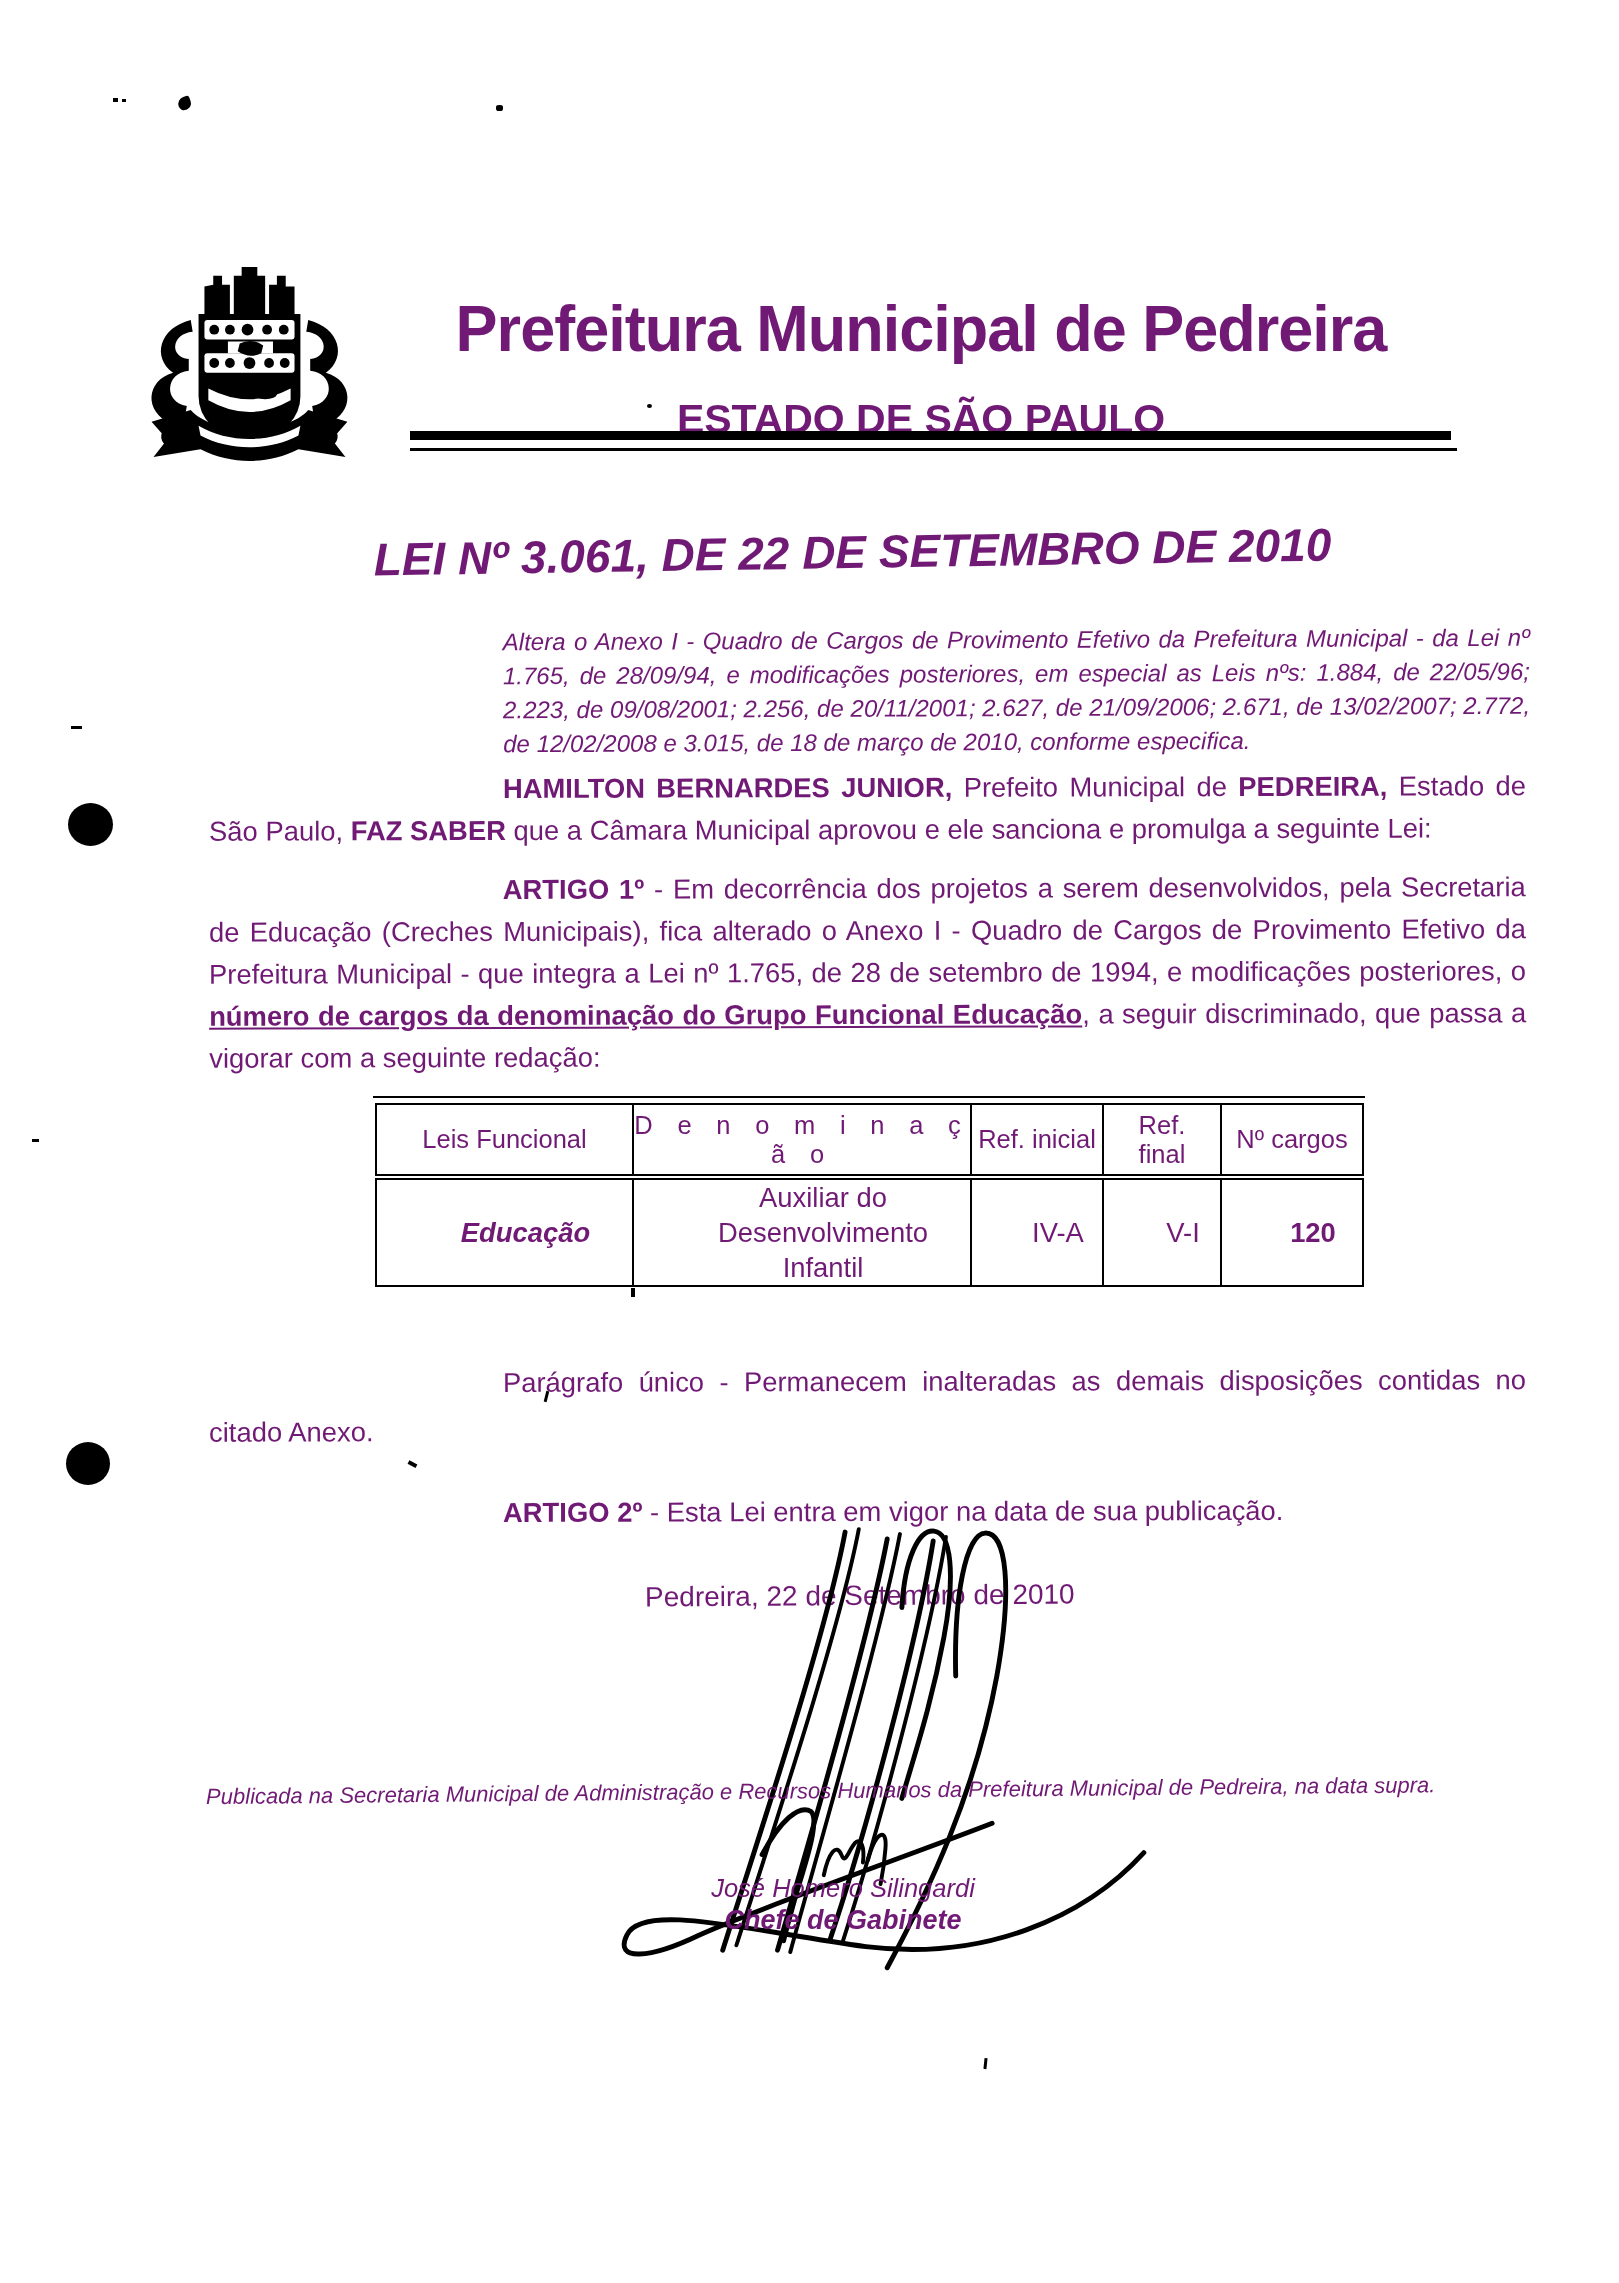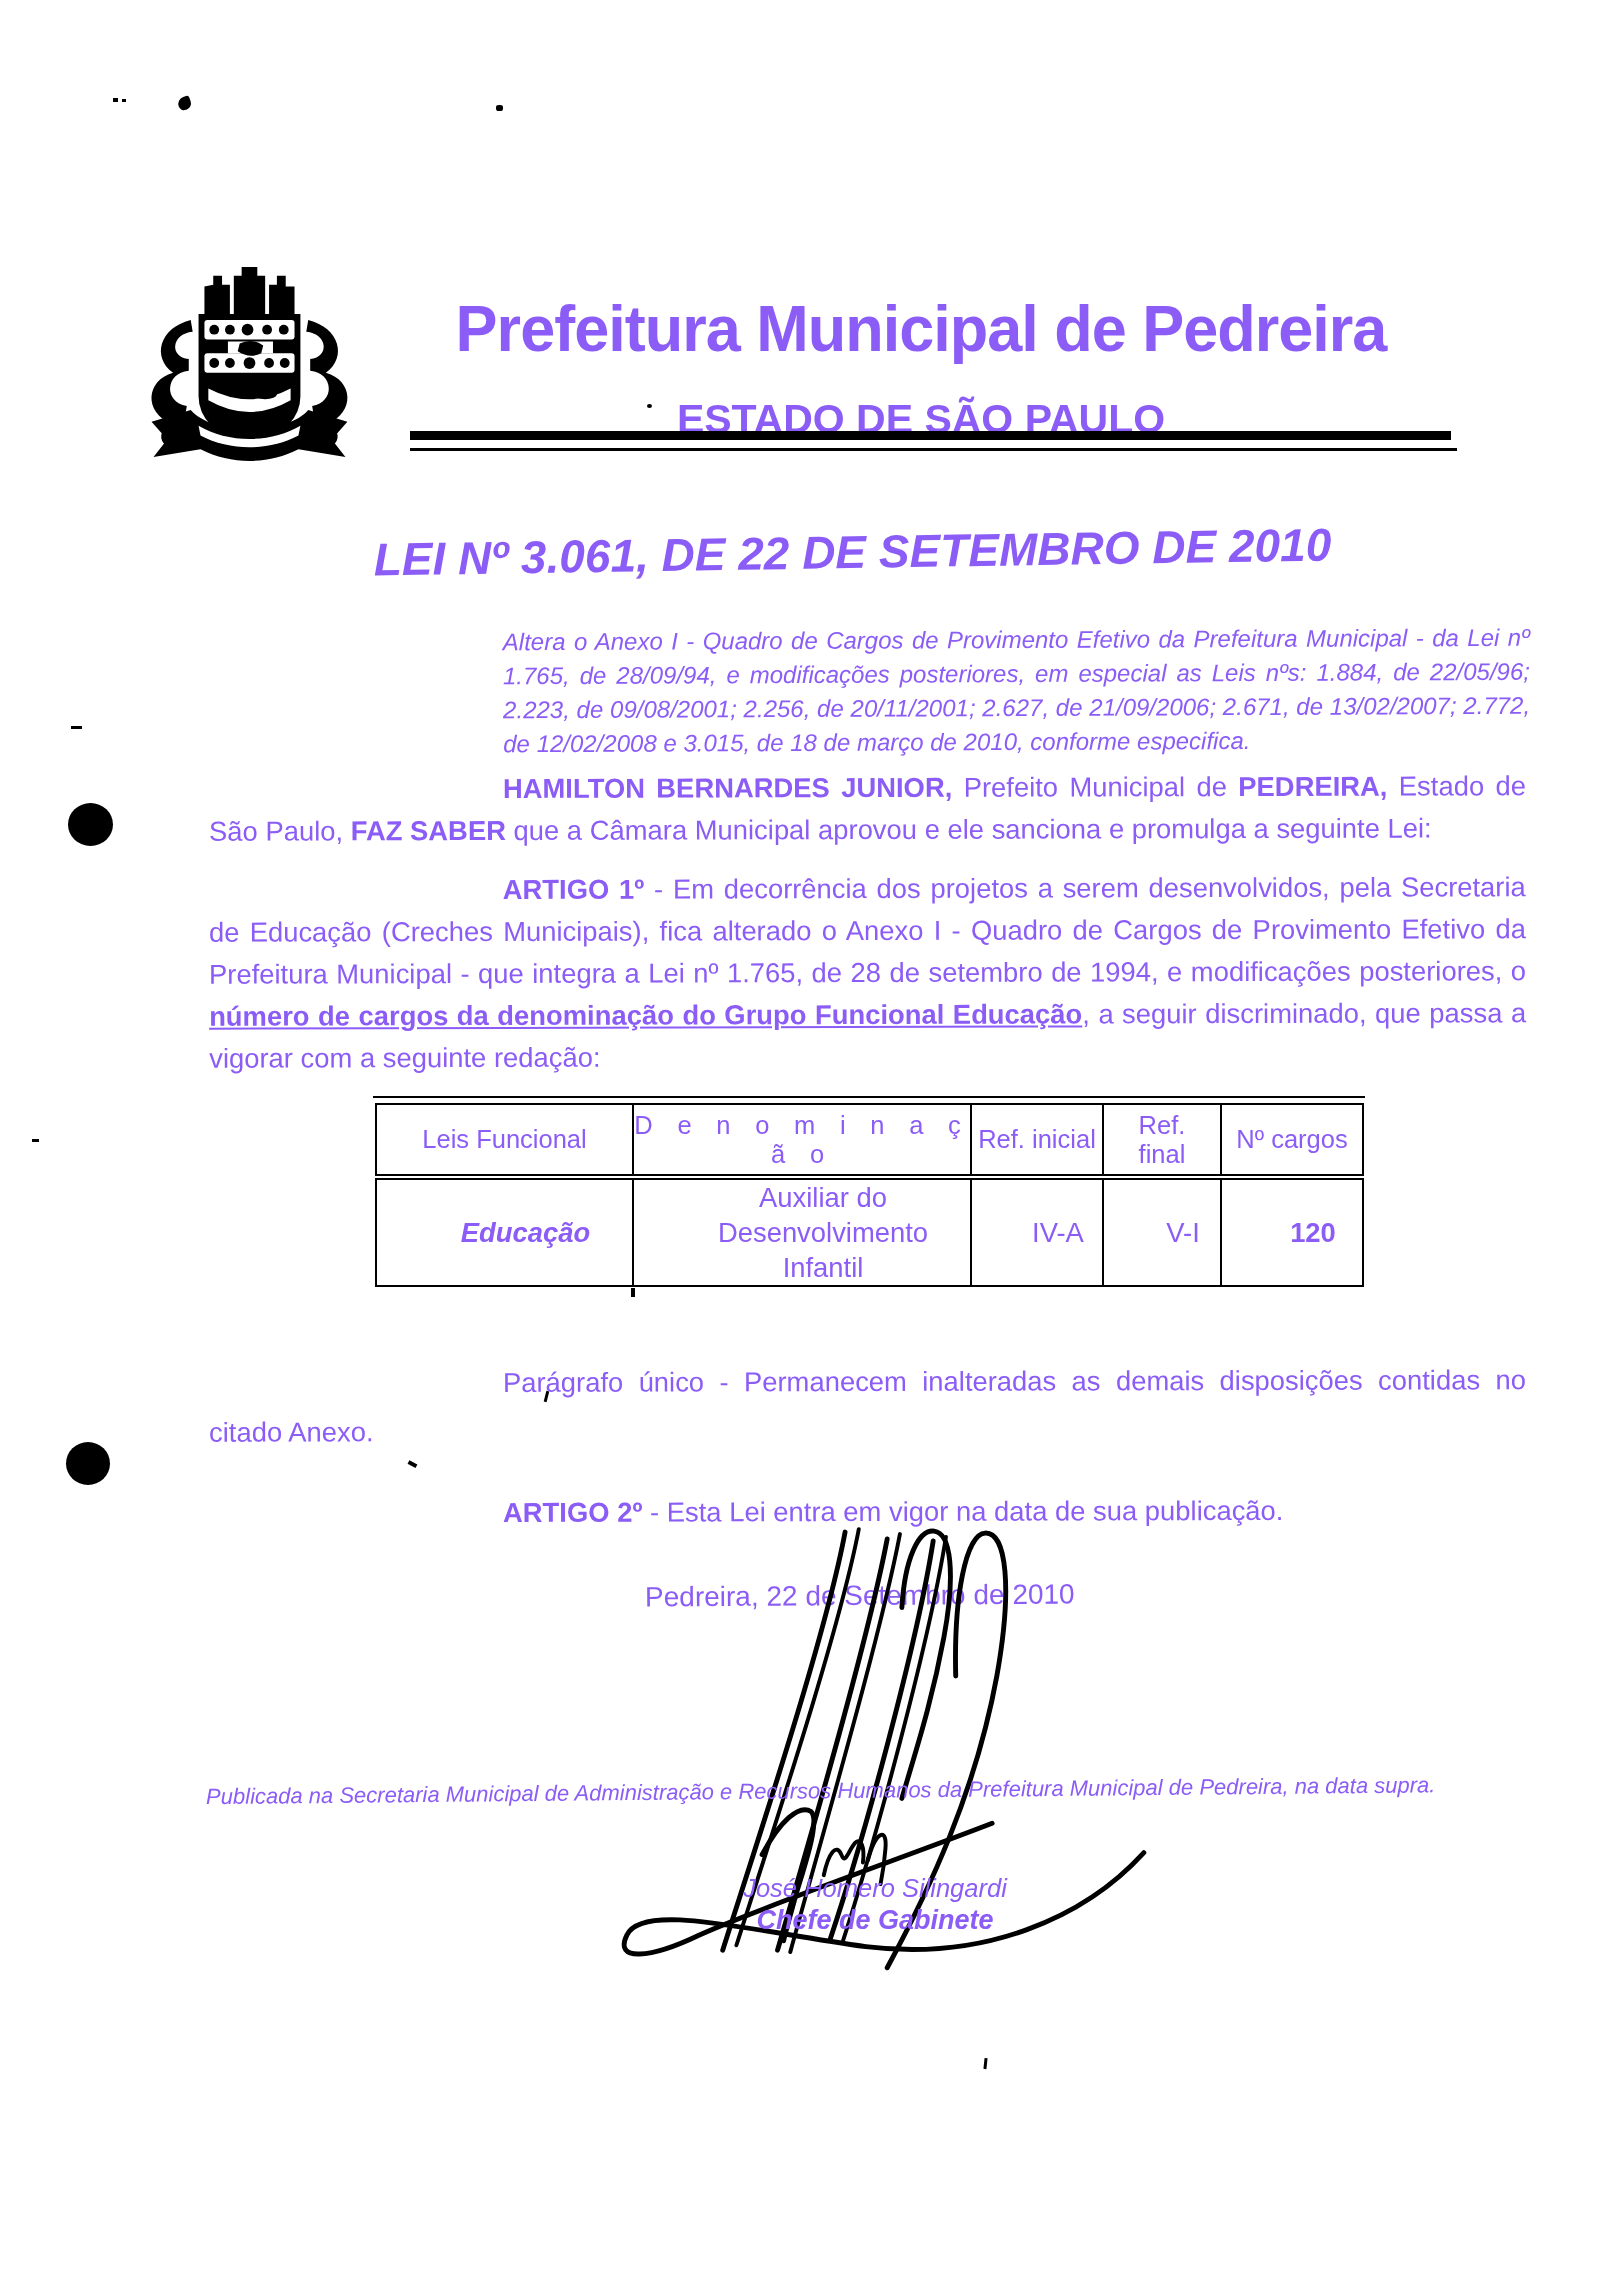--- a/index.html
+++ b/index.html
@@ -1,18 +1,18 @@
 <!DOCTYPE html>
 <html><head>
 <meta charset="utf-8">
 <style>
   html,body{margin:0;padding:0;background:#e8e8e8;}
   .page{
     position:relative;width:1619px;height:2284px;margin:0 auto;
-    background:#ffffff;color:#8b5cf6;overflow:hidden;
+    background:#ffffff;color:#701a75;overflow:hidden;
     font-family:"Liberation Sans",sans-serif;
   }
   .abs{position:absolute;}
   
   .org-title{
     left:387px;top:294px;width:1068px;text-align:center;
     font-size:63px;font-weight:bold;letter-spacing:-1px;line-height:69px;
     transform:scaleY(1.04);
   }
   .org-state{
@@ -61,21 +61,21 @@
   td.c-cargos{font-weight:bold;border-radius:28px;}
   
   .date-line{left:645px;top:1580px;font-size:28px;transform:rotate(-0.4deg);}
   .mayor-block{left:578px;top:1688px;width:568px;text-align:center;}
   .mayor-name{font-size:27px;font-weight:bold;font-style:italic;line-height:33px;}
   .mayor-title{font-size:24.5px;font-style:italic;}
   .pub-note{
     left:206px;top:1778px;width:1274px;font-size:22px;font-style:italic;
     white-space:nowrap;transform:rotate(-0.55deg);
   }
-  .chief-block{left:640px;top:1872px;width:470px;text-align:center;font-style:italic;}
+  .chief-block{left:608px;top:1872px;width:470px;text-align:center;font-style:italic;}
   .chief-name{font-size:25.5px;line-height:32px;}
   .chief-title{font-size:27px;font-weight:bold;line-height:32px;}
   
   .mark{background:#000;}
   .punch{background:#000;border-radius:50%;}
   svg{display:block;}
 </style>
 </head>
 <body>
 

